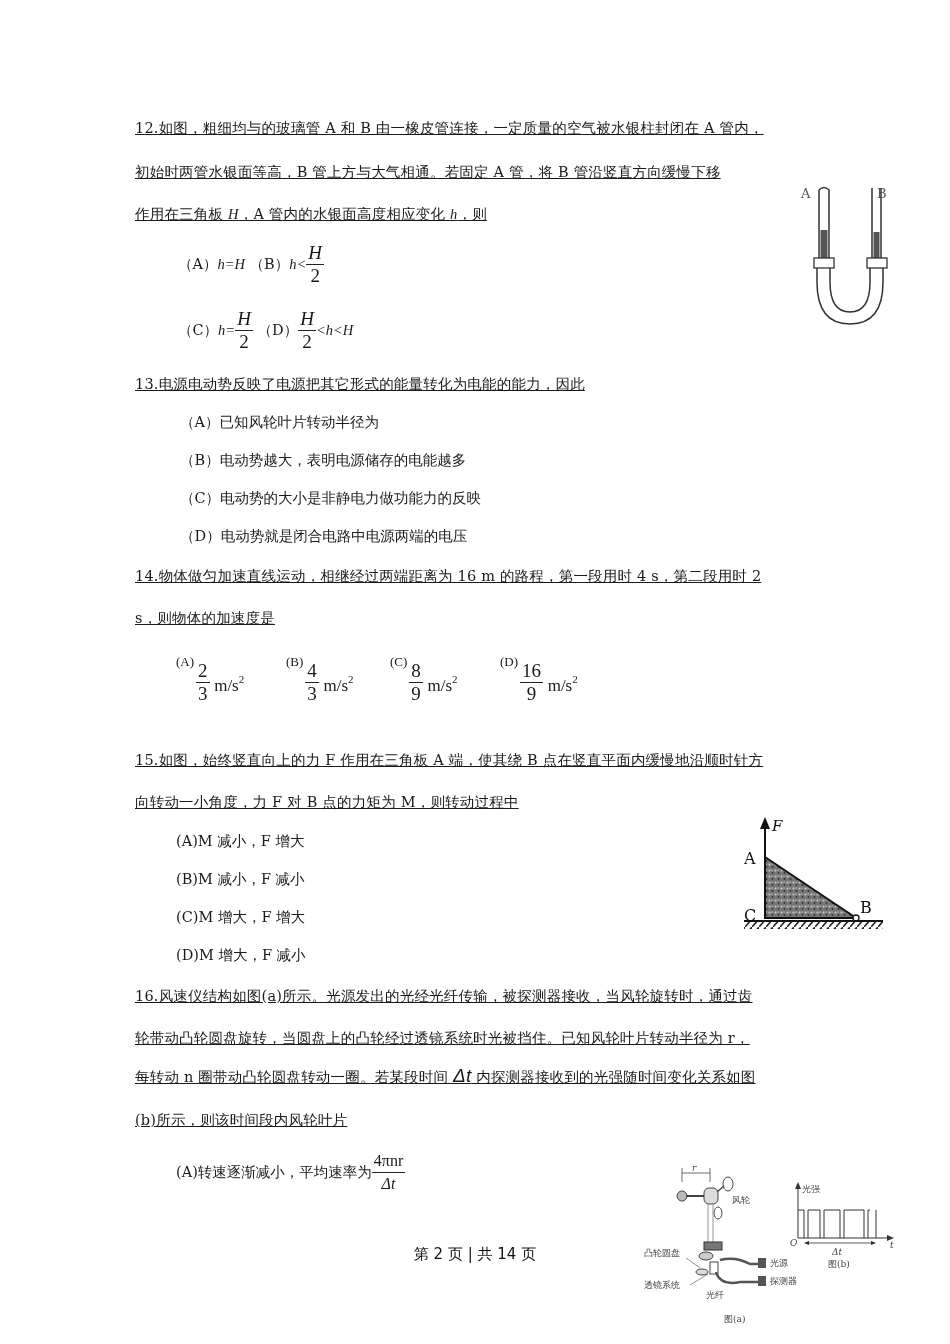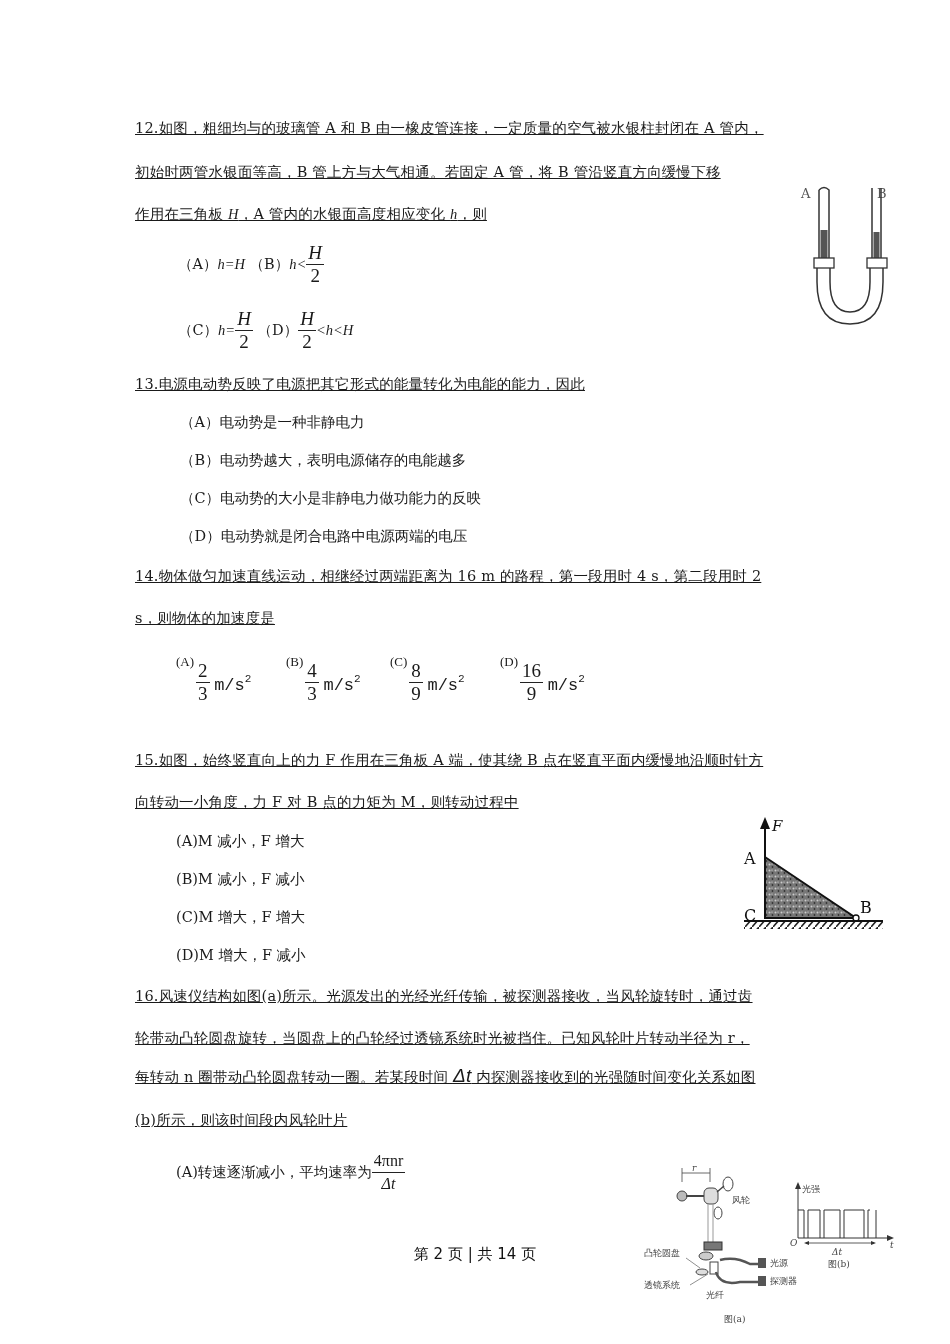--- a/index.html
+++ b/index.html
@@ -15,21 +15,21 @@
     }
     .opt { position: absolute; font-size: 14.5px; line-height: 20px; white-space: nowrap; }
     i.v { font-style: italic; font-family: "Liberation Serif", serif; }
     .frac {
       display: inline-block; vertical-align: middle; text-align: center;
       font-family: "Liberation Serif", serif; font-size: 19px; line-height: 22px;
     }
     .frac .num { display: block; border-bottom: 1.3px solid #222; padding: 0 2px; }
     .frac .den { display: block; padding: 0 2px; }
     .frac.it .num { font-style: italic; }
-    .unit { font-family: Liberation Mono, monospace; font-size: 17px; vertical-align: middle; }
+    .unit { font-family: Liberation Serif, serif; font-size: 17px; vertical-align: middle; }
     .unit sup { font-size: 11px; vertical-align: 8px; }
     .lbl-small { font-family: "Liberation Serif", serif; font-size: 13px; vertical-align: 20px; margin-right: 2px; }
     .footer {
       position: absolute; left: 0; width: 950px; top: 1245px; text-align: center;
       font-family: "DejaVu Sans", sans-serif; font-size: 15px; color: #111;
     }
     svg { position: absolute; }
     .fig-label { font-family: "DejaVu Serif", serif; }
   </style>
 </head>
@@ -63,21 +63,21 @@
     <rect x="78.5" y="50" width="6" height="26" fill="#555"></rect>
 
     <rect x="19" y="76" width="20" height="10" fill="#fff" stroke="#333" stroke-width="1.3"></rect>
     <rect x="72" y="76" width="20" height="10" fill="#fff" stroke="#333" stroke-width="1.3"></rect>
 
     <path d="M22 86 L22 100 Q22 142 55 142 Q88 142 88 100 L88 86" fill="none" stroke="#333" stroke-width="1.5"></path>
     <path d="M35 86 L35 100 Q35 130 55 130 Q75 130 75 100 L75 86" fill="none" stroke="#333" stroke-width="1.5"></path>
   </svg>
 
   <div class="line" style="top:374px">13.电源电动势反映了电源把其它形式的能量转化为电能的能力，因此</div>
-  <div class="opt" style="left:180px; top:412px">（A）电动势是一种非静电力</div>
+  <div class="opt" style="left:180px; top:412px">（A）已知风轮叶片转动半径为</div>
   <div class="opt" style="left:180px; top:488px">（C）电动势的大小是非静电力做功能力的反映</div>
   <div class="opt" style="left:180px; top:450px">（B）电动势越大，表明电源储存的电能越多</div>
   <div class="opt" style="left:180px; top:526px">（D）电动势就是闭合电路中电源两端的电压</div>
 
   <div class="line" style="top:566px">14.物体做匀加速直线运动，相继经过两端距离为 16 m 的路程，第一段用时 4 s，第二段用时 2</div>
   <div class="line" style="top:608px">s，则物体的加速度是</div>
 
   <div class="opt" style="left:176px; top:652px">
     <span class="lbl-small">(A)</span><span class="frac"><span class="num">2</span><span class="den">3</span></span>
     <span class="unit"><span>m/s</span><sup>2</sup></span>

